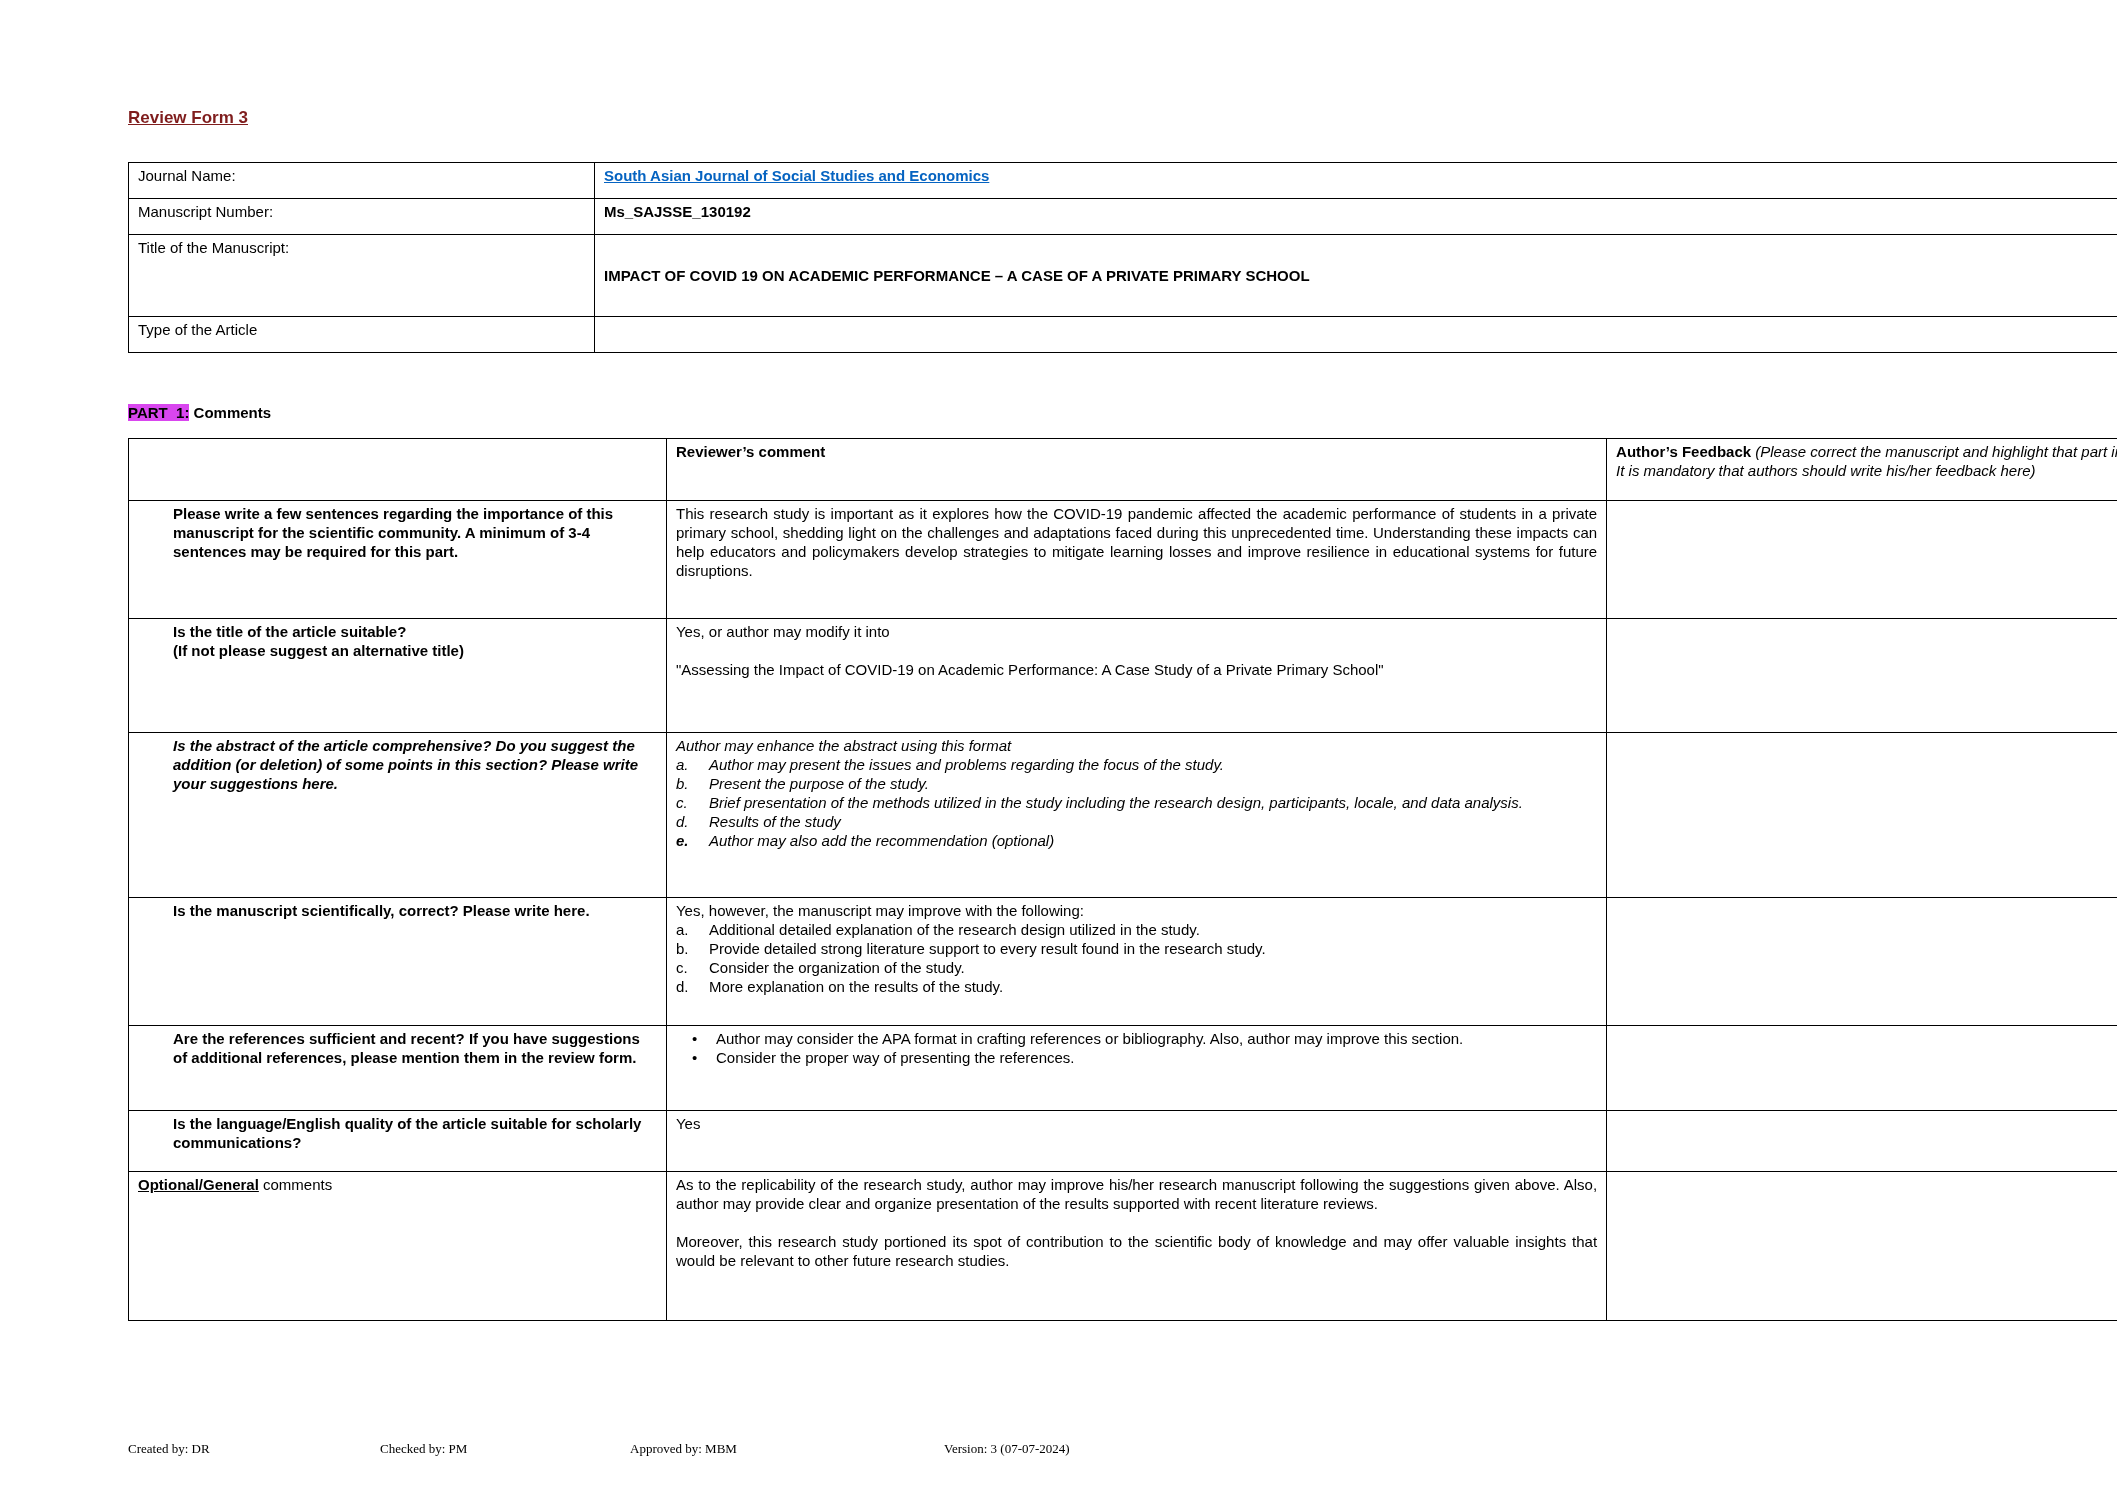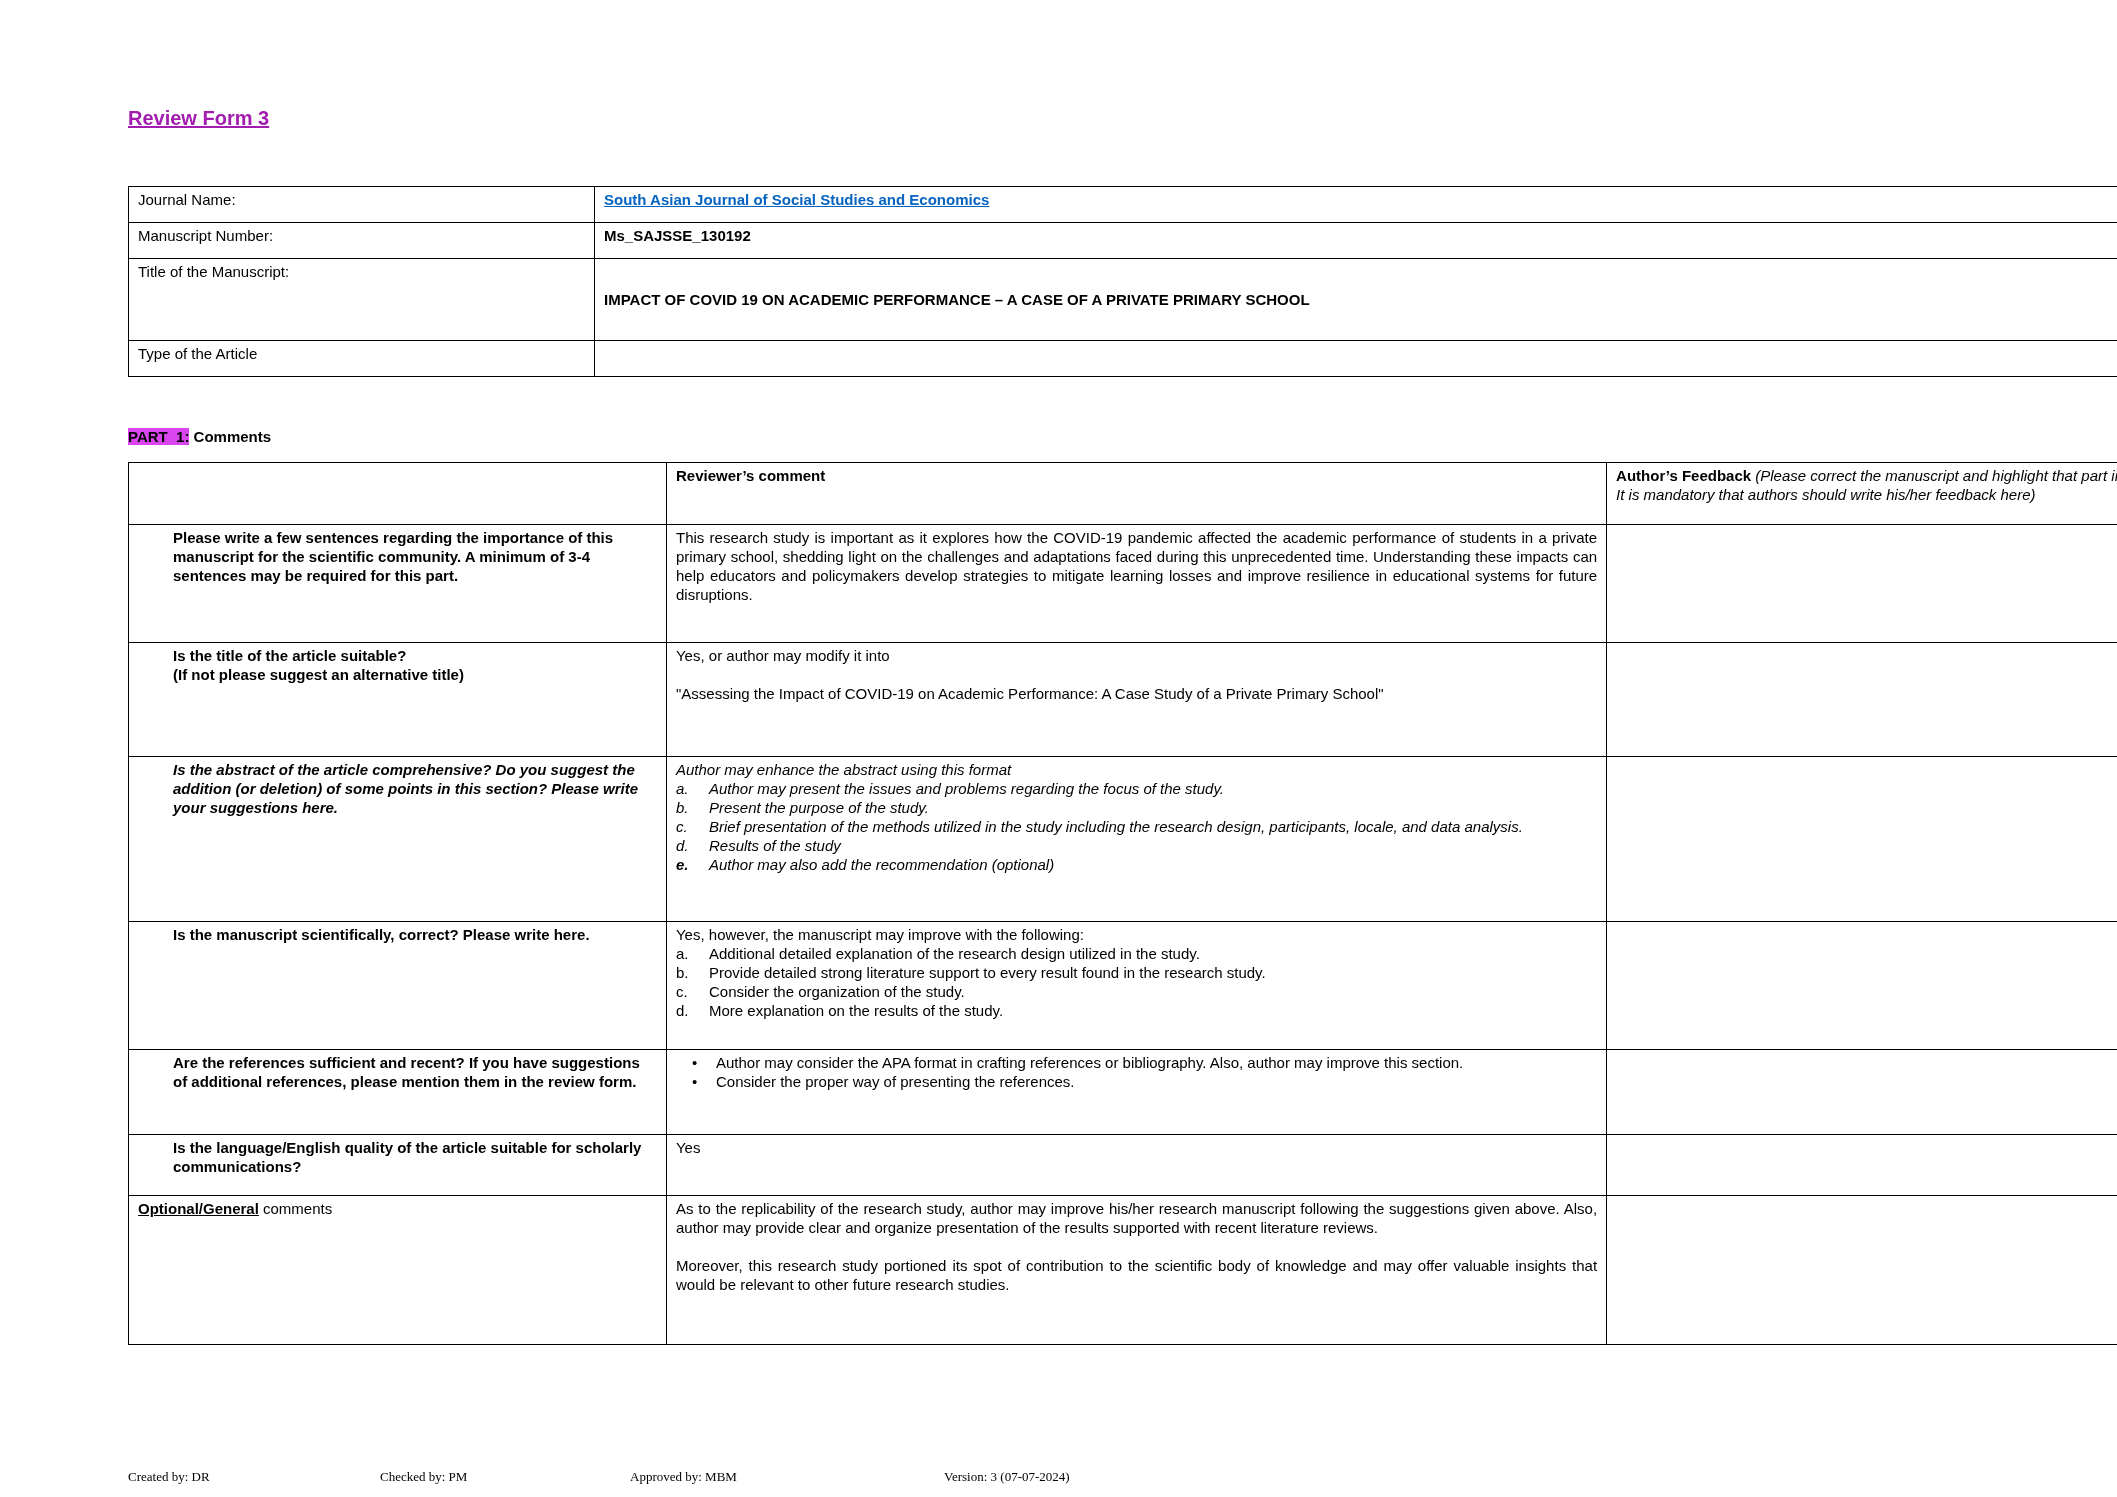--- a/index.html
+++ b/index.html
@@ -6,23 +6,23 @@
   html,body { background:#ffffff; }
   body {
     width:2117px; height:1497px;
     font-family:"Liberation Sans", sans-serif;
     font-size:15px; line-height:19px; color:#000;
     position:relative; overflow:hidden;
   }
   .page { padding:106px 92px 0 128px; }
 
   .doc-title {
-    font-size:20px; line-height:24px; font-weight:bold;
-    color:#a21caf; text-decoration:underline;
-    display:inline-block; margin-bottom:56px;
+    font-size:17px; line-height:24px; font-weight:bold;
+    color:#7f1d1d; text-decoration:underline;
+    display:inline-block; margin-bottom:32px;
   }
 
   table { border-collapse:collapse; table-layout:fixed; width:2114px; }
   td { border:1px solid #000; vertical-align:top; padding:3px 9px; }
 
   
   .meta-table .label-col { width:466px; }
   .meta-table tr.r-small { height:36px; }
   .meta-table tr.r-tall  { height:82px; }
   .meta-table .v-mid { vertical-align:middle; }
@@ -58,21 +58,21 @@
   .li { display:flex; }
   .li .m { flex:0 0 33px; width:33px; }
   .li .t { flex:1; text-align:justify; }
   .li .m.bold-marker { font-weight:bold; }
   .bullets .li .m { flex:0 0 24px; width:24px; margin-left:16px; }
 
   
   .footer span {
     position:absolute; top:1441px;
     font-family:"Liberation Serif", serif;
-    font-size:13px; line-height:16px; color:#000;margin-top:28px;
+    font-size:13px; line-height:16px; color:#000;
   }
   .f1 { left:128px; } .f2 { left:380px; } .f3 { left:630px; } .f4 { left:944px; }
 </style>
 </head>
 <body>
 
 <div class="page">
 
   <a class="doc-title">Review Form 3</a>
 

